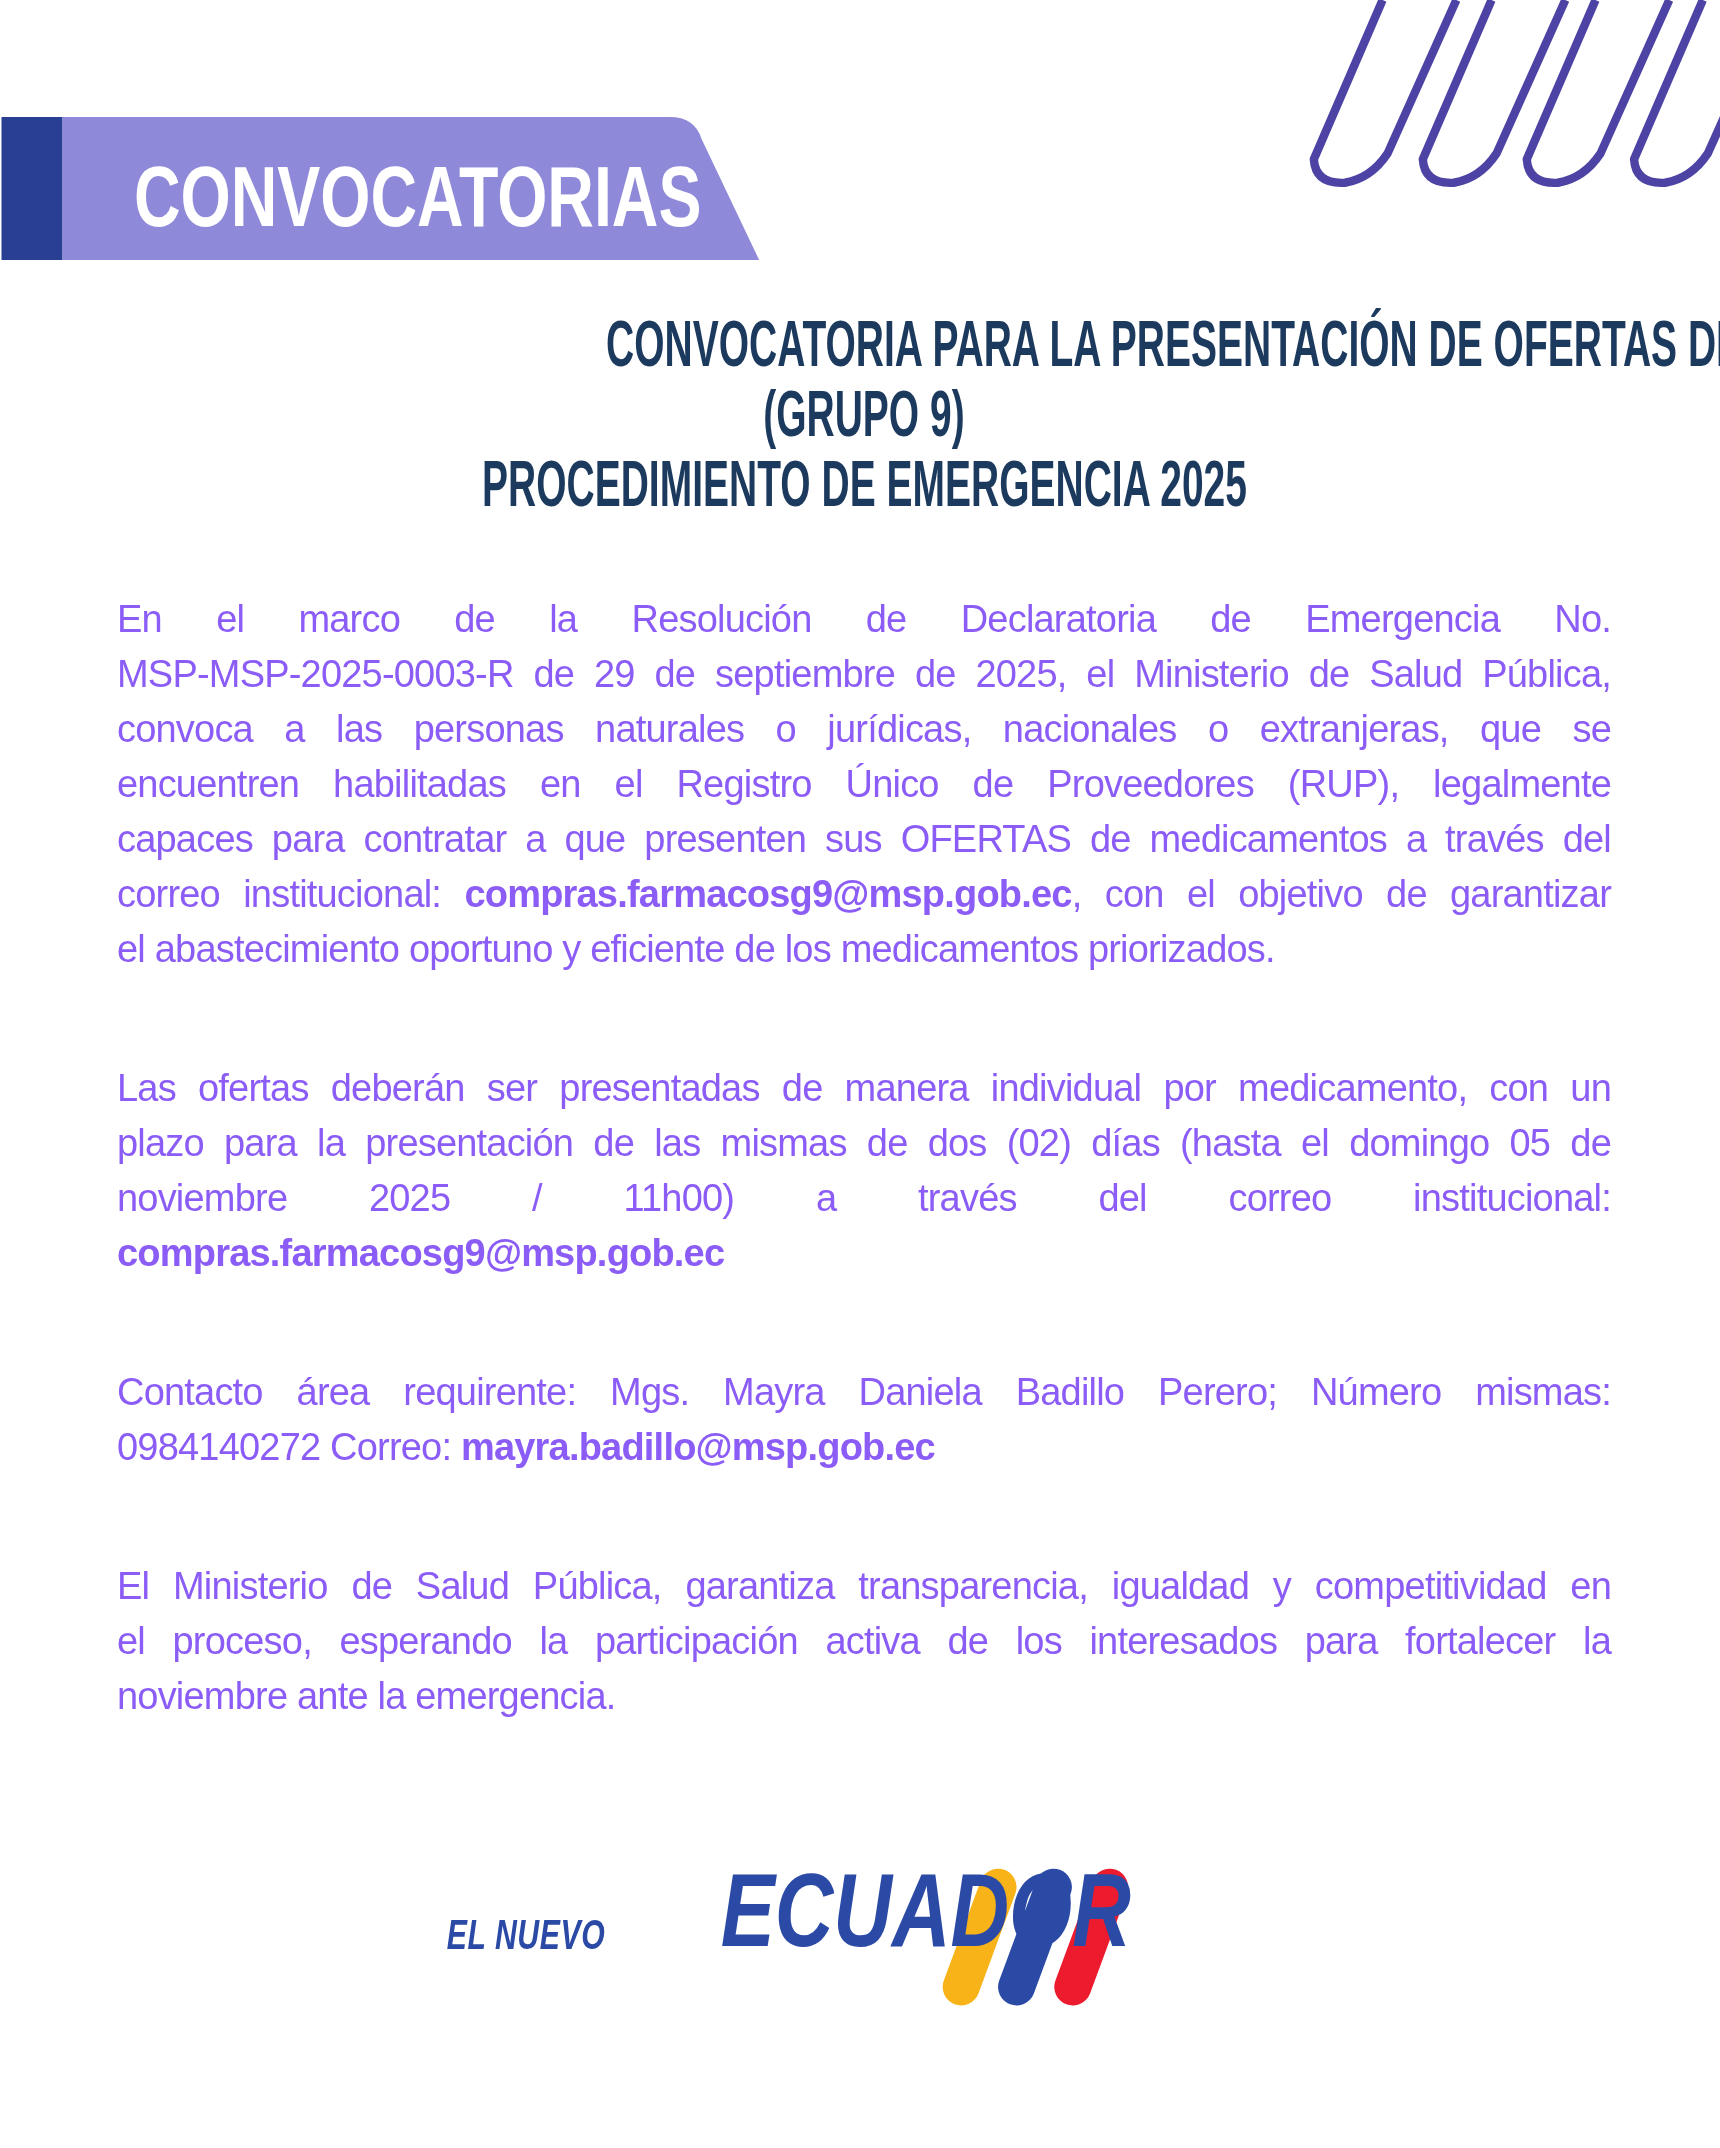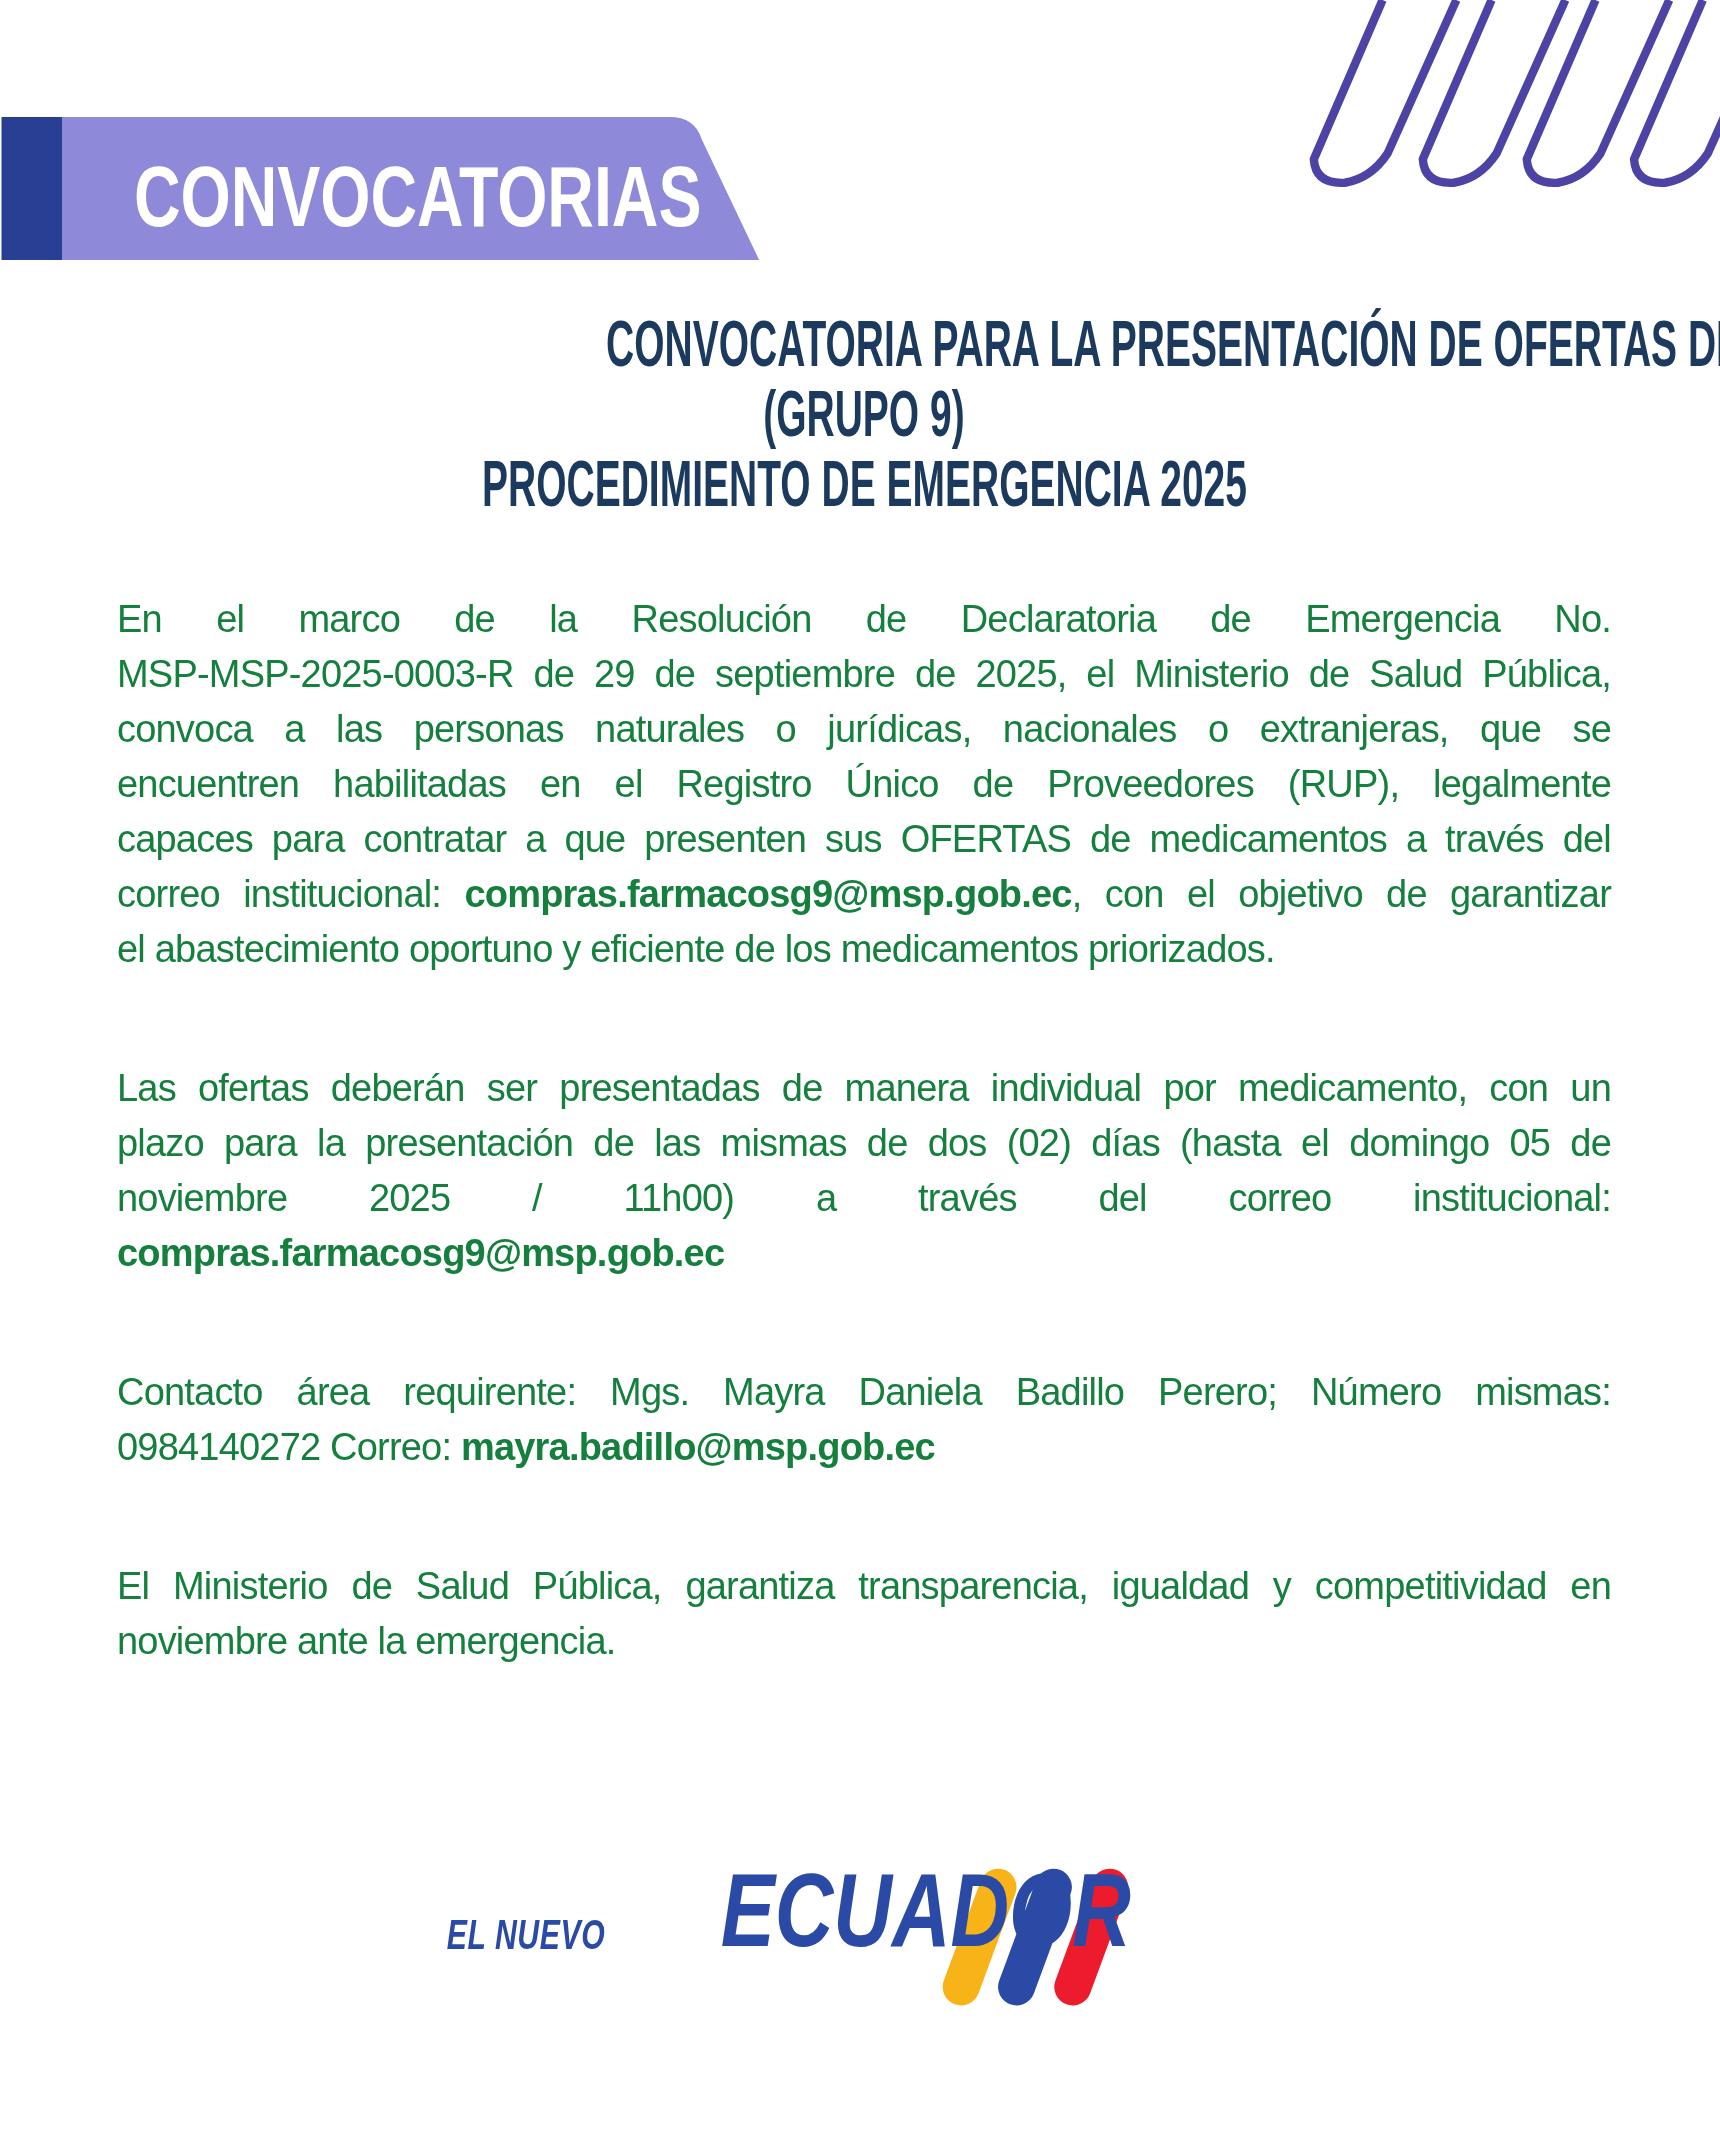--- a/index.html
+++ b/index.html
@@ -19,21 +19,21 @@
   
   .doc-title{position:absolute;left:117px;top:309px;width:1494px;}
   .title-line{height:70px;line-height:70px;text-align:center;white-space:nowrap;}
   .title-line > span{display:inline-block;font-size:65px;font-weight:bold;color:#1B3A5E;
                      transform:scaleX(0.6);white-space:nowrap;}
 
   
   .body-copy{position:absolute;left:117px;top:592px;width:1494px;color:#1B3A5E;}
   .para{margin:0 0 84px 0;}
   .para-line{height:55px;line-height:55px;font-size:38px;letter-spacing:-0.8px;
-             white-space:normal;text-align:left;color:#15803d;}
+             white-space:normal;text-align:left;color:#8b5cf6;}
   .para-line.just{text-align:justify;text-align-last:justify;text-justify:inter-word;}
   .para-line b{font-weight:bold;}
 
   
   .footer-logo{position:absolute;left:0;top:1867px;width:100%;display:flex;
                justify-content:center;align-items:flex-start;gap:11.7px;}
   .logo-text-col{width:344px;display:flex;align-items:flex-end;justify-content:center;}
   .logo-top{height:47px;line-height:47px;font-size:42px;font-weight:bold;font-style:italic;
             color:#2B4AA6;transform:scaleX(0.72);transform-origin:right center;white-space:nowrap;letter-spacing:0.8px;}
   .logo-main{height:91px;line-height:87px;font-size:104px;font-weight:bold;font-style:italic;
@@ -84,20 +84,21 @@
         <div class="para-line just"><span>plazo para la presentación de las mismas de dos (02) días (hasta el domingo 05 de</span></div>
         <div class="para-line just"><span>noviembre 2025 / 11h00) a través del correo institucional:</span></div>
         <div class="para-line"><b>compras.farmacosg9@msp.gob.ec</b></div>
       </div>
       <div class="para">
         <div class="para-line just"><span>Contacto área requirente: Mgs. Mayra Daniela Badillo Perero; Número mismas:</span></div>
         <div class="para-line"><span>0984140272 Correo: </span><b>mayra.badillo@msp.gob.ec</b></div>
       </div>
       <div class="para">
         <div class="para-line just"><span>El Ministerio de Salud Pública, garantiza transparencia, igualdad y competitividad en</span></div>
+        <div class="para-line just"><span>el proceso, esperando la participación activa de los interesados para fortalecer la</span></div>
         <div class="para-line"><span>noviembre ante la emergencia.</span></div>
       </div>
     </div>
 
   <div class="footer-logo">
     <div class="logo-text-col">
       <div class="logo-top">EL NUEVO</div>
       <div class="logo-main">ECUADOR</div>
     </div>
     <svg width="193" height="141" viewBox="0 0 230 168">

